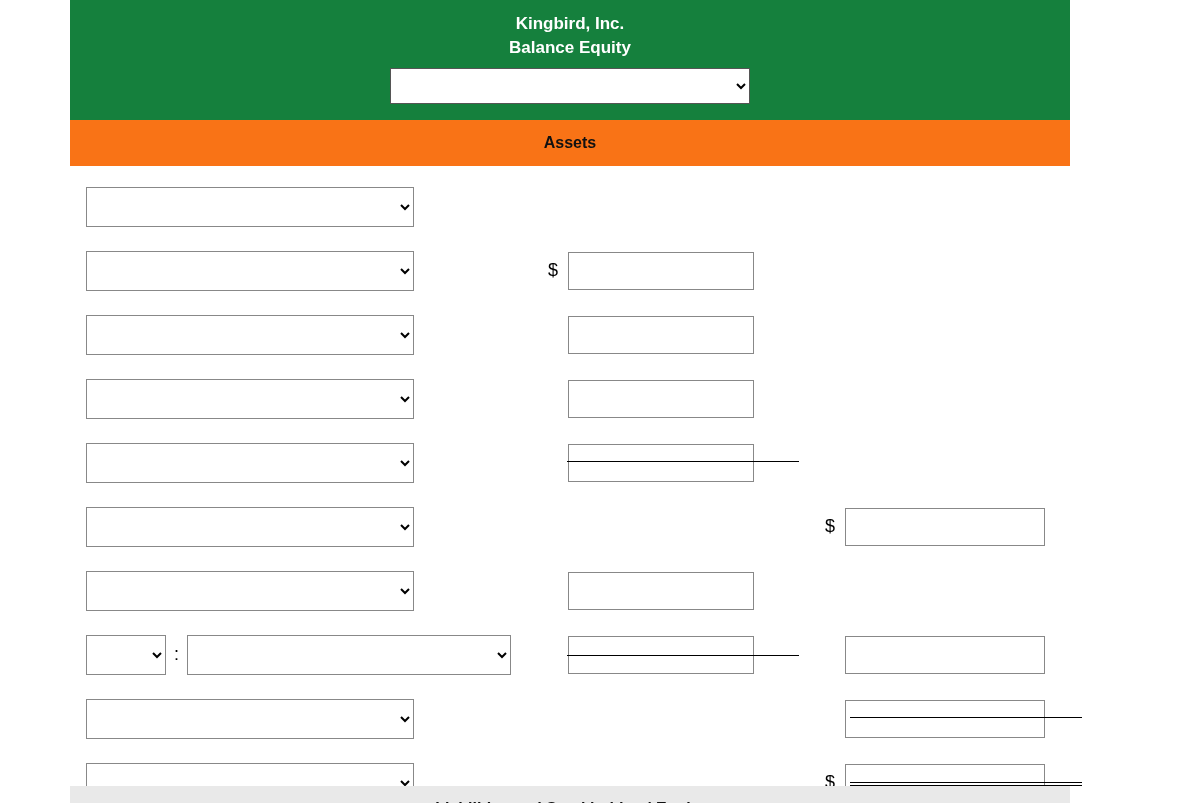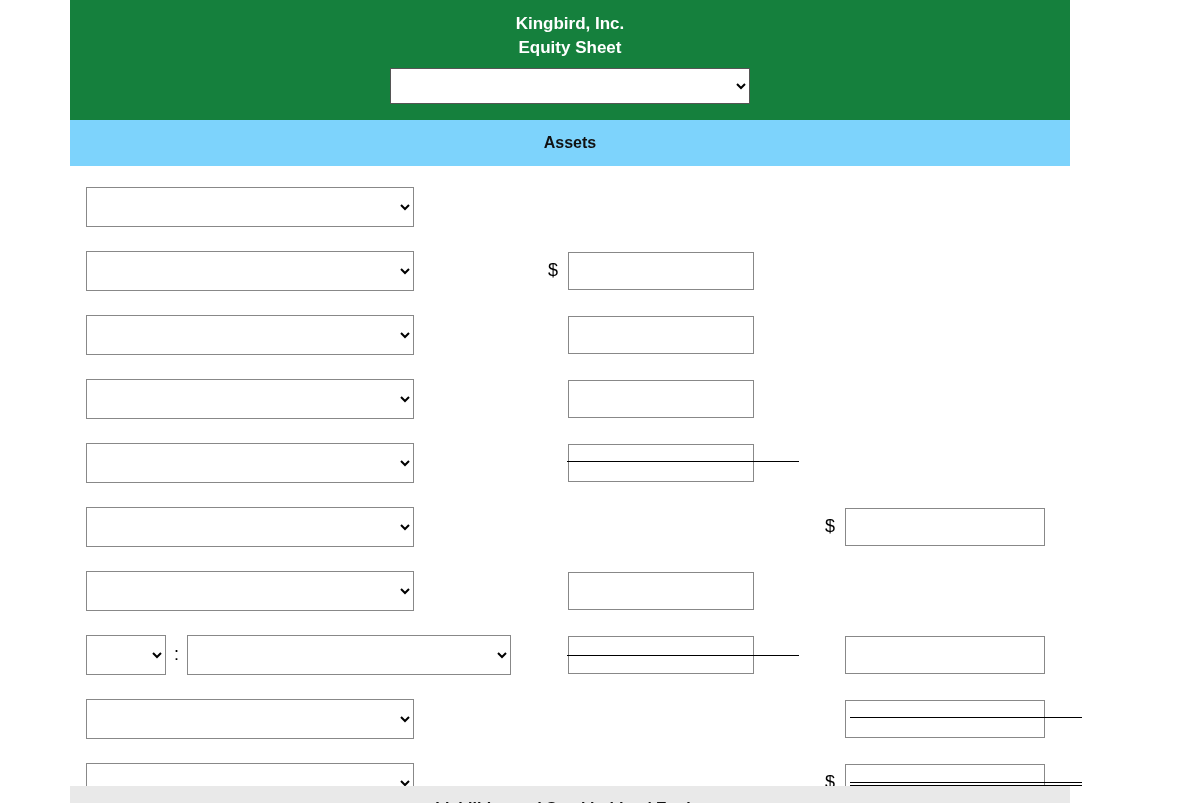--- a/index.html
+++ b/index.html
@@ -25,21 +25,21 @@
 .header-select {
   width: 360px;
   height: 36px;
   font-size: 15px;
   background: #fff;
   border: 1px solid #555;
   padding: 0 8px;
   appearance: menulist;
 }
 .section-bar {
-  background: #7dd3fc;
+  background: #f97316;
   text-align: center;
   font-weight: bold;
   font-size: 16px;
   padding: 14px 0;
   color: #111;
 }
 .rows { padding-top: 18px; }
 .row {
   display: flex;
   align-items: center;
@@ -166,21 +166,21 @@
 </style>
 </head>
 <body>
 
 <div class="page">
 
   <div class="sheet">
 
     <div class="header-bar">
       <div class="title-line">Kingbird, Inc.</div>
-      <div class="title-line">Equity Sheet</div>
+      <div class="title-line">Balance Equity</div>
       <div class="header-select-wrap">
         <select class="header-select" value=""><option></option></select>
       </div>
     </div>
 
     <div class="section-bar">Assets</div>
 
     <div class="rows">
 
       <div class="row">

